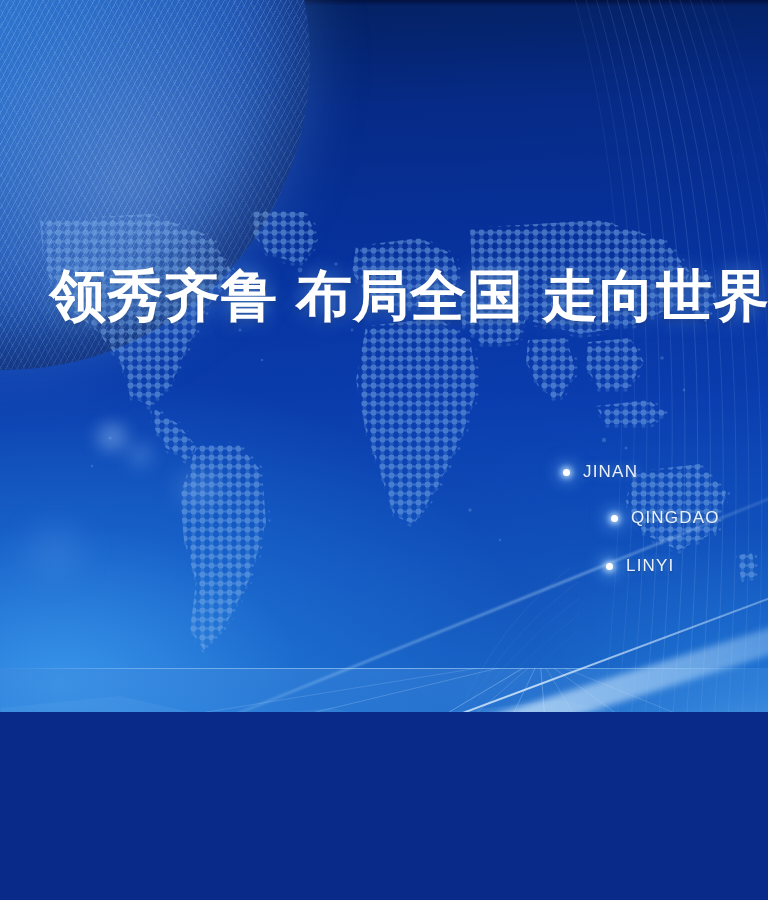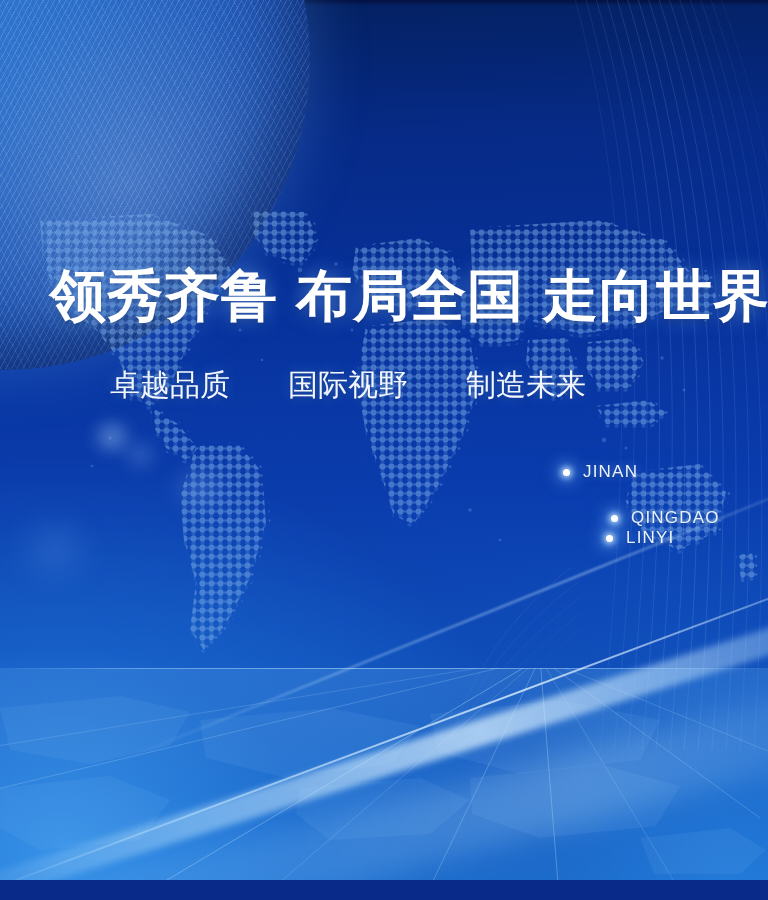--- a/index.html
+++ b/index.html
@@ -9,21 +9,21 @@
     background: #0a2a8a;
   }
   body {
     font-family: "Liberation Sans", sans-serif;
   }
 
   
   #banner {
     position: relative;
     width: 768px;
-    height: 880px;
+    height: 712px;
     overflow: hidden;
     background: #6d28d9;
     user-select: none;
   }
 
   .layer {
     position: absolute;
     inset: 0;
     pointer-events: none;
   }
@@ -266,21 +266,21 @@
     margin-left: 13px;
     font-family: "Liberation Sans", sans-serif;
     font-size: 17px;
     letter-spacing: 1.2px;
     color: #e8f2ff;
     text-shadow: 0 0 9px rgba(130,190,255,0.6), 0 1px 3px rgba(3,22,80,0.5);
   }
 
   #city-jinan   { left: 563px; top: 462px; }
   #city-qingdao { left: 611px; top: 508px; text-align: center; }
-  #city-linyi   { left: 606px; top: 528px; }
+  #city-linyi   { left: 606px; top: 556px; }
 </style>
 </head>
 <body>
 
 <div id="banner">
 
   <div class="layer bg-base"></div>
   <div class="top-bar"></div>
 
   <div class="bokeh" style="left:86px; top:420px; width:52px; height:34px; background:radial-gradient(circle, rgba(175,215,255,0.50), rgba(175,215,255,0) 70%); filter:blur(7px);"></div>
@@ -464,23 +464,20 @@
   <div class="streak streak-main"></div>
   <div class="streak streak-thin"></div>
   <div class="streak streak-upper"></div>
 
   <div class="content">
 
     <div class="headline">
       <span>领秀齐鲁</span><span class="gap"></span><span>布局全国</span><span class="gap"></span><span>走向世界</span>
     </div>
 
-    <div class="subheadline">
-      <span>卓越品质</span><span class="sgap"></span><span>国际视野</span><span class="sgap"></span><span>制造未来</span>
-    </div>
 
     <div class="city" id="city-jinan">
       <span class="city-dot"></span>
       <span class="city-label">JINAN</span>
     </div>
 
     <div class="city" id="city-qingdao">
       <span class="city-dot"></span>
       <span class="city-label">QINGDAO</span>
     </div>

